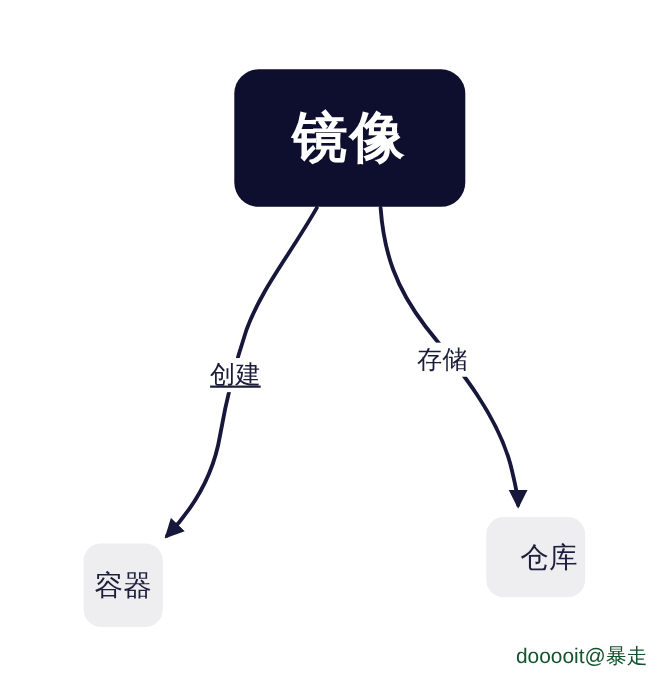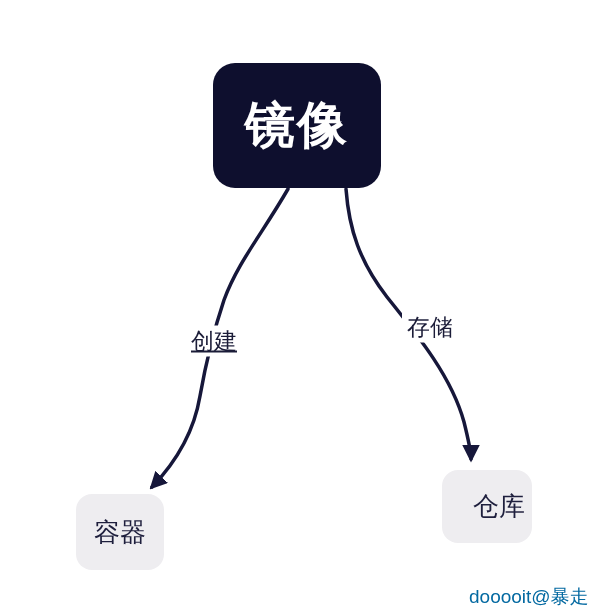--- a/index.html
+++ b/index.html
@@ -18,56 +18,56 @@
   }
   .node {
     position: absolute;
     display: flex;
     align-items: center;
     justify-content: center;
     box-sizing: border-box;
   }
   .root-node {
     left: 213px; top: 63px;
-    width: 168px; height: 125px;
+    width: 210px; height: 125px;
     background: #0e0f2e;
     border-radius: 22px;
     color: #ffffff;
     font-size: 50px;
     font-weight: 600;
     letter-spacing: 2px;
     z-index: 2;
   }
   .child-node {
     background: #eeedf0;
     border-radius: 16px;
     color: #1e1f3d;
     font-size: 26px;
     font-weight: 400;
     z-index: 2;
   }
-  .node-container { left: 76px; top: 494px; width: 88px; height: 76px; }
+  .node-container { left: 76px; top: 494px; width: 72px; height: 76px; }
   .node-repository { left: 442px; top: 470px; width: 90px; height: 73px; padding-left: 24px; }
   .edge-label {
     position: absolute;
     transform: translate(-50%, -50%);
     background: #ffffff;
     color: #1b1c38;
     font-size: 23px;
     line-height: 1;
     padding: 4px 5px;
     white-space: nowrap;
     z-index: 3;
   }
   .edge-label-create { left: 214px; top: 341px; text-decoration: underline; }
-  .edge-label-store  { left: 402px; top: 327px; margin-left: 28px; }
+  .edge-label-store  { left: 402px; top: 327px; }
   .watermark {
     position: absolute;
     left: 469px; top: 584px;
-    color: #0369a1;
+    color: #14532d;
     font-size: 19px;
     white-space: nowrap;
     z-index: 2;
   }
 </style>
 </head>
 <body>
 
 <div class="canvas">
 

